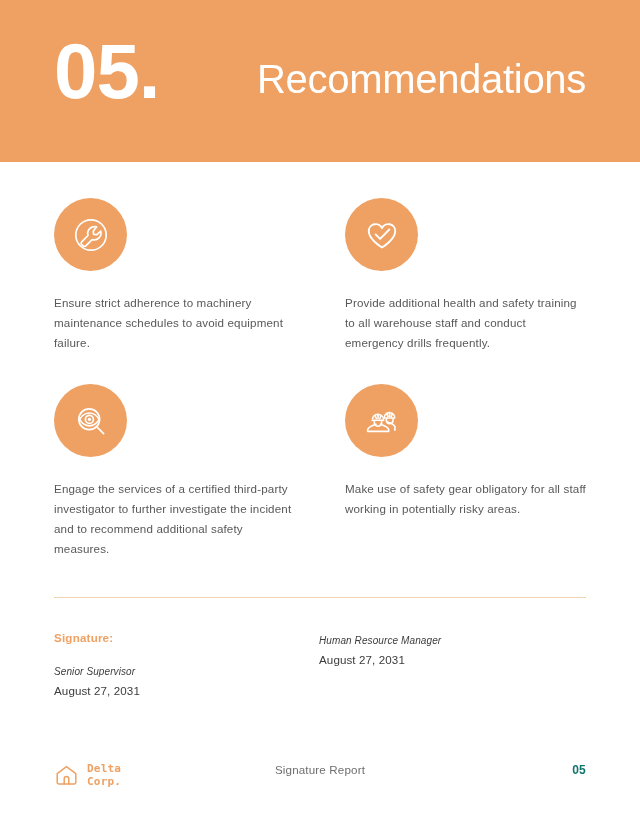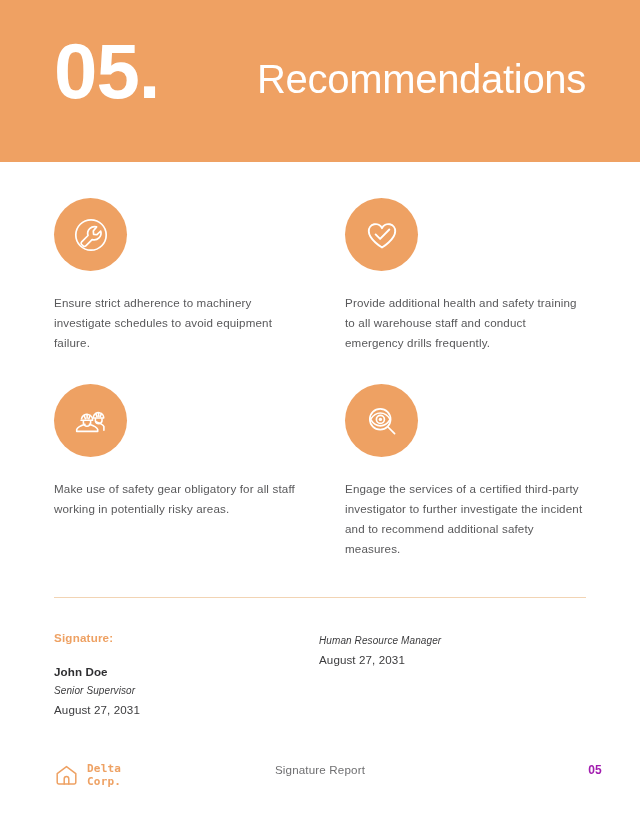--- a/index.html
+++ b/index.html
@@ -196,25 +196,25 @@
     top: 9px;
     width: 640px;
     text-align: center;
     font-size: 11.6px;
     color: #6f6f71;
     letter-spacing: 0.15px;
   }
 
   .footer-page {
     position: absolute;
-    right: 38px;
+    right: 54px;
     top: 9px;
     font-size: 12px;
     font-weight: 700;
-    color: #a21caf;
+    color: #0f766e;
     letter-spacing: 0.2px;
   }
 </style>
 </head>
 <body>
 
 <div class="page">
 
   <div class="header">
     <div class="section-number">05.</div>
@@ -225,78 +225,77 @@
 
     <div class="rec-row">
 
       <div class="rec-item">
         <div class="rec-icon">
           <svg width="44" height="44" viewBox="0 0 44 44" fill="none" stroke="#ffffff" stroke-width="1.7" stroke-linecap="round" stroke-linejoin="round">
             <circle cx="22" cy="22" r="15.2"></circle>
             <path d="M27.6 13.9 a6.9 6.9 0 0 0 -8.6 8.6 l-6.3 6.3 a1.9 1.9 0 0 0 0 2.7 l1.4 1.4 a1.9 1.9 0 0 0 2.7 0 l6.3 -6.3 a6.9 6.9 0 0 0 8.6 -8.6 l-3.7 3.7 l-3.4 -0.3 l-0.3 -3.4 z"></path>
           </svg>
         </div>
-        <div class="rec-text">Ensure strict adherence to machinery investigate schedules to avoid equipment failure.</div>
+        <div class="rec-text">Ensure strict adherence to machinery maintenance schedules to avoid equipment failure.</div>
       </div>
 
       <div class="rec-item">
         <div class="rec-icon">
           <svg width="44" height="44" viewBox="0 0 44 44" fill="none" stroke="#ffffff" stroke-width="1.9" stroke-linecap="round" stroke-linejoin="round">
             <path d="M22 34.5 C22 34.5 8.8 26.6 8.8 18.3 A6.9 6.9 0 0 1 22 15.2 A6.9 6.9 0 0 1 35.2 18.3 C35.2 26.6 22 34.5 22 34.5 Z"></path>
             <path d="M15.6 21.4 l4.5 4.5 l9.2 -9.4"></path>
           </svg>
         </div>
         <div class="rec-text">Provide additional health and safety training to all warehouse staff and conduct emergency drills frequently.</div>
       </div>
 
     </div>
 
     <div class="rec-row">
-
-      <div class="rec-item">
-        <div class="rec-icon">
-          <svg width="44" height="44" viewBox="0 0 44 44" fill="none" stroke="#ffffff" stroke-width="1.6" stroke-linecap="round" stroke-linejoin="round">
-
-            <path d="M24.5 17.4 a5.2 5.2 0 0 1 10.2 1.6 h-10.8"></path>
-            <path d="M29.6 13.8 v3.4 M32.4 14.6 l-1.2 3.0 M26.8 14.6 l1.2 3.0"></path>
-            <path d="M26.4 19.8 v2.2 a3.4 3.4 0 0 0 6.6 0 v-2.2"></path>
-            <path d="M27.6 22.9 c3.2 1.1 6.5 2.6 7.3 4.6 v3.8"></path>
-
-            <path d="M12.6 19.5 a5.6 5.6 0 0 1 11.0 1.7 h-11.6"></path>
-            <path d="M18.1 15.6 v3.6 M21.1 16.5 l-1.3 3.2 M15.1 16.5 l1.3 3.2"></path>
-            <path d="M14.4 22.0 v2.4 a3.7 3.7 0 0 0 7.2 0 v-2.4"></path>
-            <path d="M16.0 25.2 c-4.0 1.3 -7.6 3.0 -8.3 5.2 v2.0 h21.0 v-2.0 c-0.7 -2.2 -4.3 -3.9 -8.3 -5.2"></path>
-          </svg>
-        </div>
-        <div class="rec-text">Make use of safety gear obligatory for all staff working in potentially risky areas.</div>
-      </div>
 
       <div class="rec-item">
         <div class="rec-icon">
           <svg width="44" height="44" viewBox="0 0 44 44" fill="none" stroke="#ffffff" stroke-width="1.7" stroke-linecap="round" stroke-linejoin="round">
             <circle cx="20.2" cy="20.2" r="10.4"></circle>
             <path d="M10.6 20.4 c2.6 -4.3 6.1 -6.4 9.8 -6.4 c3.7 0 7.2 2.1 9.8 6.4 c-2.6 4.3 -6.1 6.4 -9.8 6.4 c-3.7 0 -7.2 -2.1 -9.8 -6.4 z"></path>
             <circle cx="20.4" cy="20.4" r="4.0"></circle>
             <circle cx="20.4" cy="20.4" r="1.7" fill="#ffffff" stroke="none"></circle>
             <path d="M28.0 28.0 l6.6 6.6"></path>
           </svg>
         </div>
         <div class="rec-text">Engage the services of a certified third-party investigator to further investigate the incident and to recommend additional safety measures.</div>
       </div>
 
+      <div class="rec-item">
+        <div class="rec-icon">
+          <svg width="44" height="44" viewBox="0 0 44 44" fill="none" stroke="#ffffff" stroke-width="1.6" stroke-linecap="round" stroke-linejoin="round">
+
+            <path d="M24.5 17.4 a5.2 5.2 0 0 1 10.2 1.6 h-10.8"></path>
+            <path d="M29.6 13.8 v3.4 M32.4 14.6 l-1.2 3.0 M26.8 14.6 l1.2 3.0"></path>
+            <path d="M26.4 19.8 v2.2 a3.4 3.4 0 0 0 6.6 0 v-2.2"></path>
+            <path d="M27.6 22.9 c3.2 1.1 6.5 2.6 7.3 4.6 v3.8"></path>
+
+            <path d="M12.6 19.5 a5.6 5.6 0 0 1 11.0 1.7 h-11.6"></path>
+            <path d="M18.1 15.6 v3.6 M21.1 16.5 l-1.3 3.2 M15.1 16.5 l1.3 3.2"></path>
+            <path d="M14.4 22.0 v2.4 a3.7 3.7 0 0 0 7.2 0 v-2.4"></path>
+            <path d="M16.0 25.2 c-4.0 1.3 -7.6 3.0 -8.3 5.2 v2.0 h21.0 v-2.0 c-0.7 -2.2 -4.3 -3.9 -8.3 -5.2"></path>
+          </svg>
+        </div>
+        <div class="rec-text">Make use of safety gear obligatory for all staff working in potentially risky areas.</div>
+      </div>
+
     </div>
   </div>
 
   <div class="divider"></div>
 
   <div class="sign-area">
 
     <div class="sign-col">
       <div class="sign-label">Signature:</div>
-      <div class="sign-name">John Doe</div>
       <div class="sign-role">Senior Supervisor</div>
       <div class="sign-date">August 27, 2031</div>
     </div>
 
     <div class="sign-col">
       <div class="sign-role">Human Resource Manager</div>
       <div class="sign-date">August 27, 2031</div>
     </div>
 
   </div>

